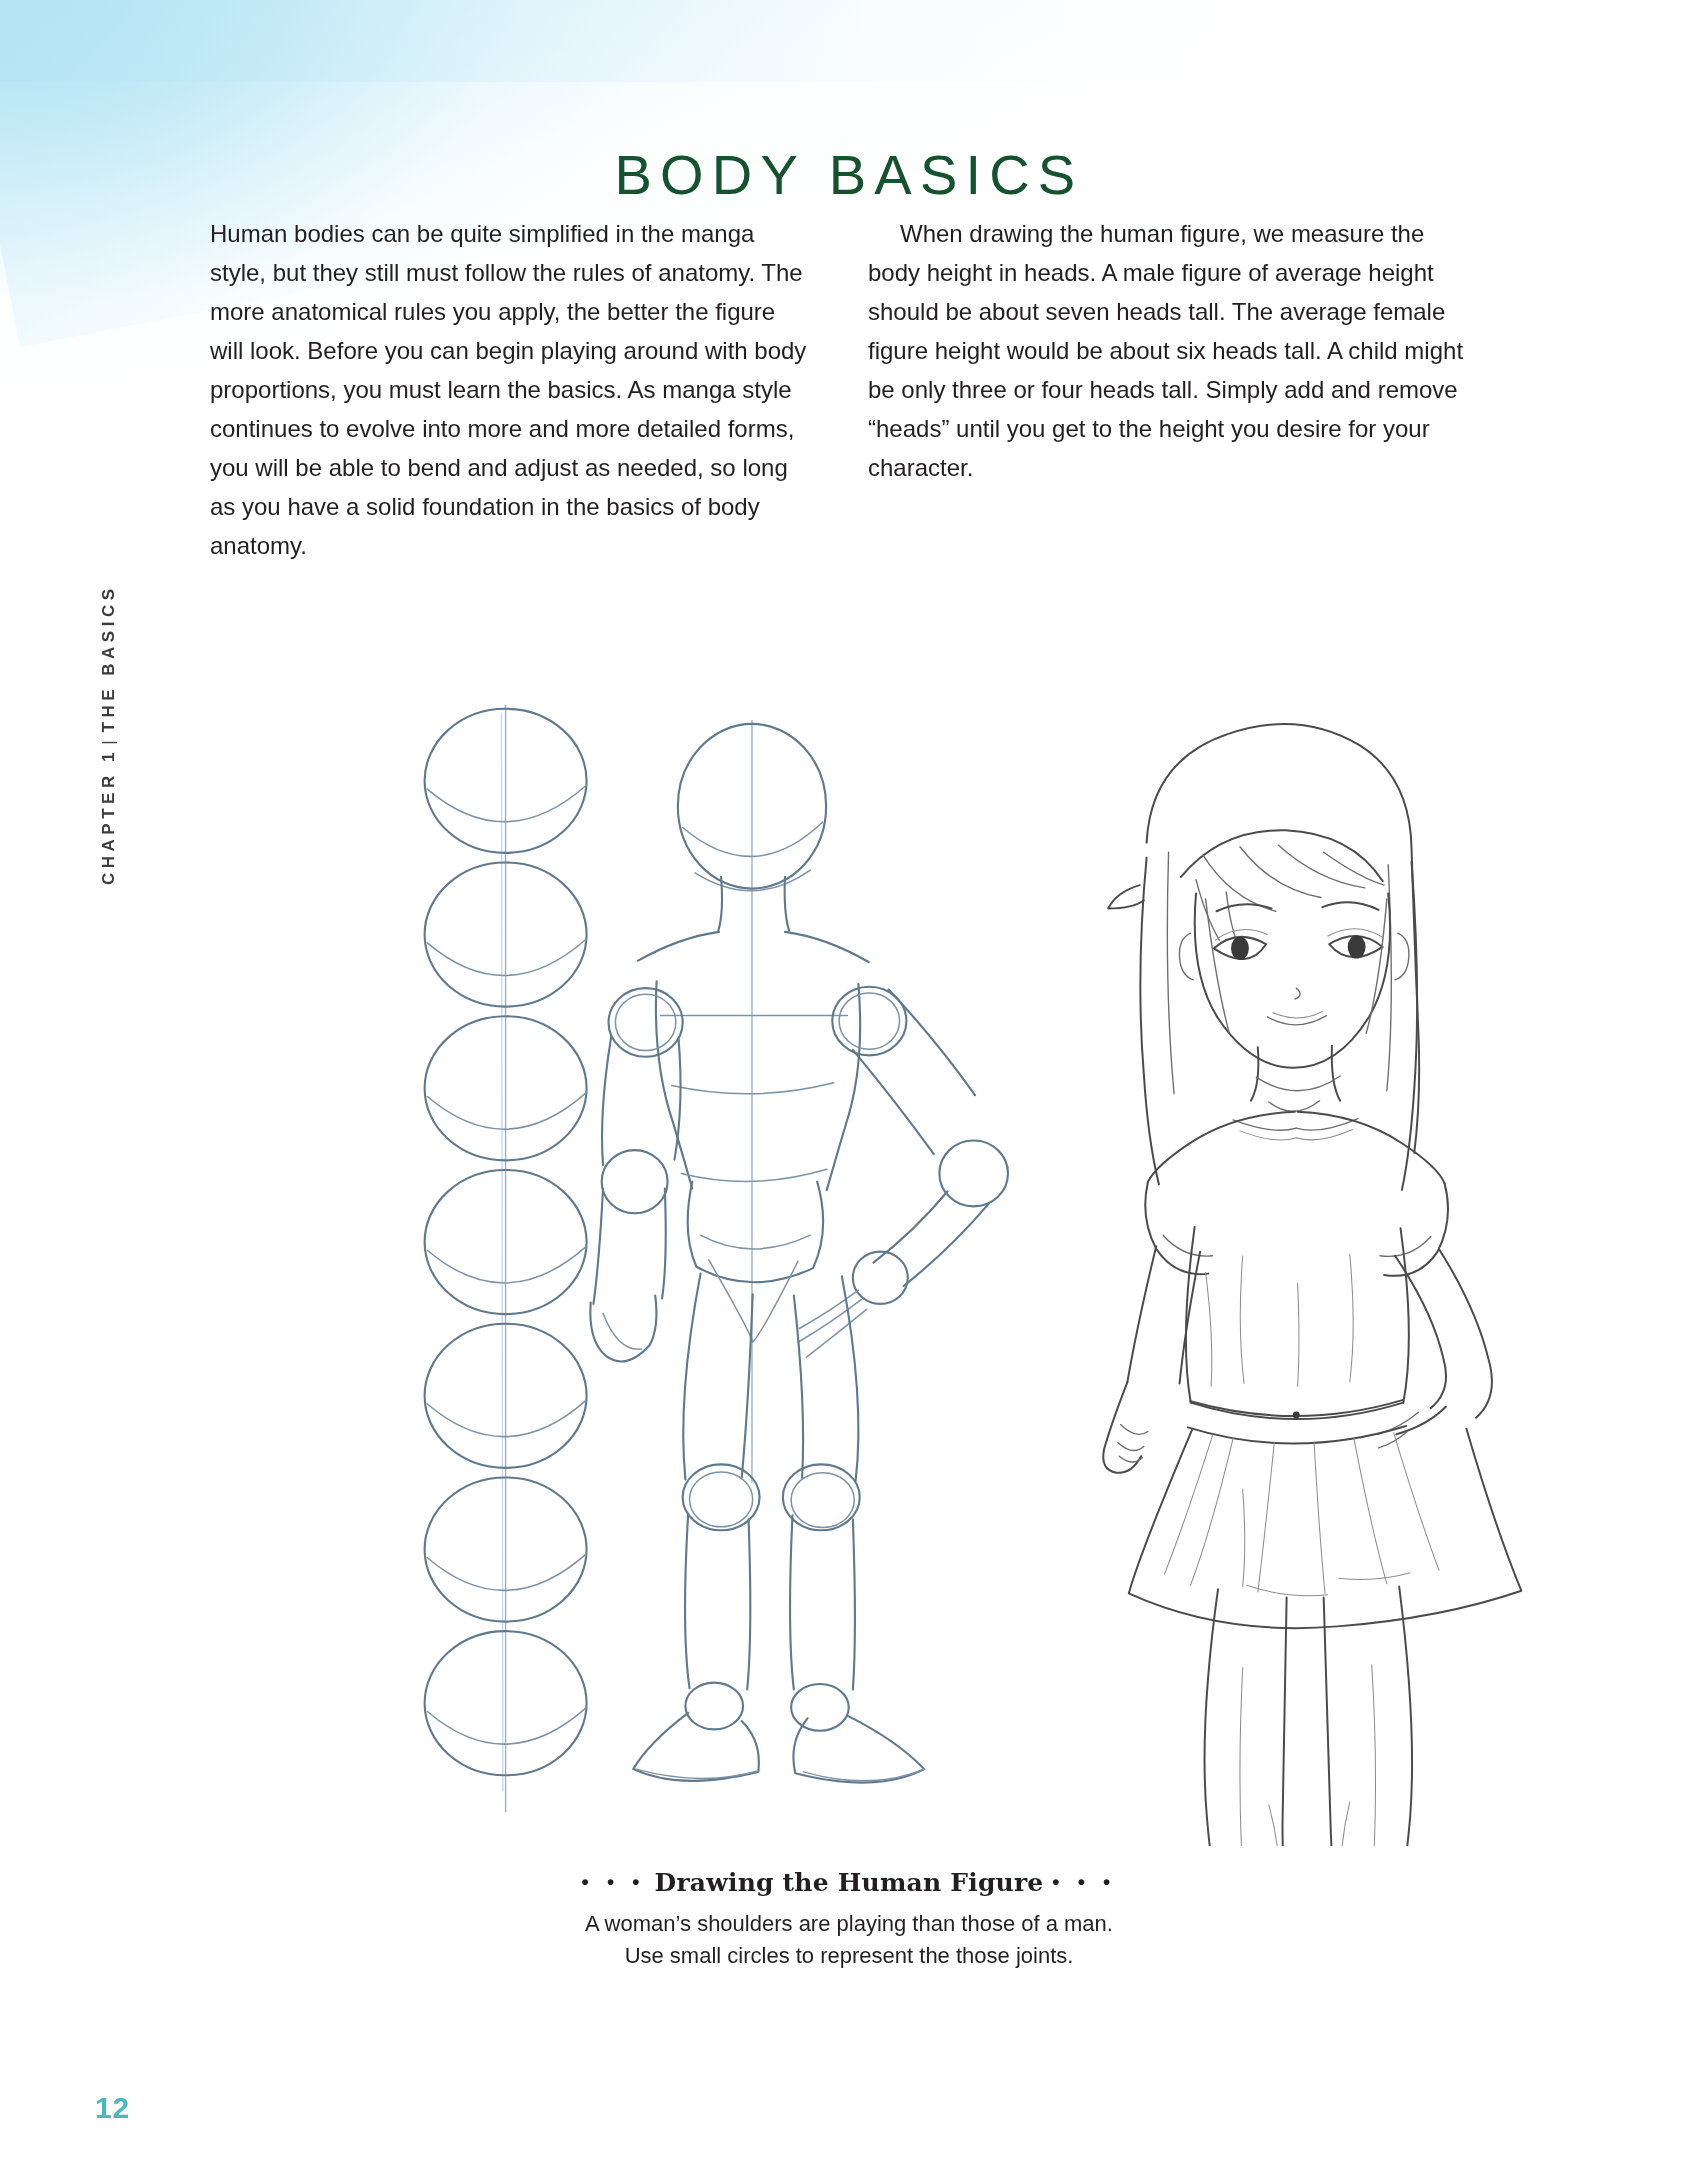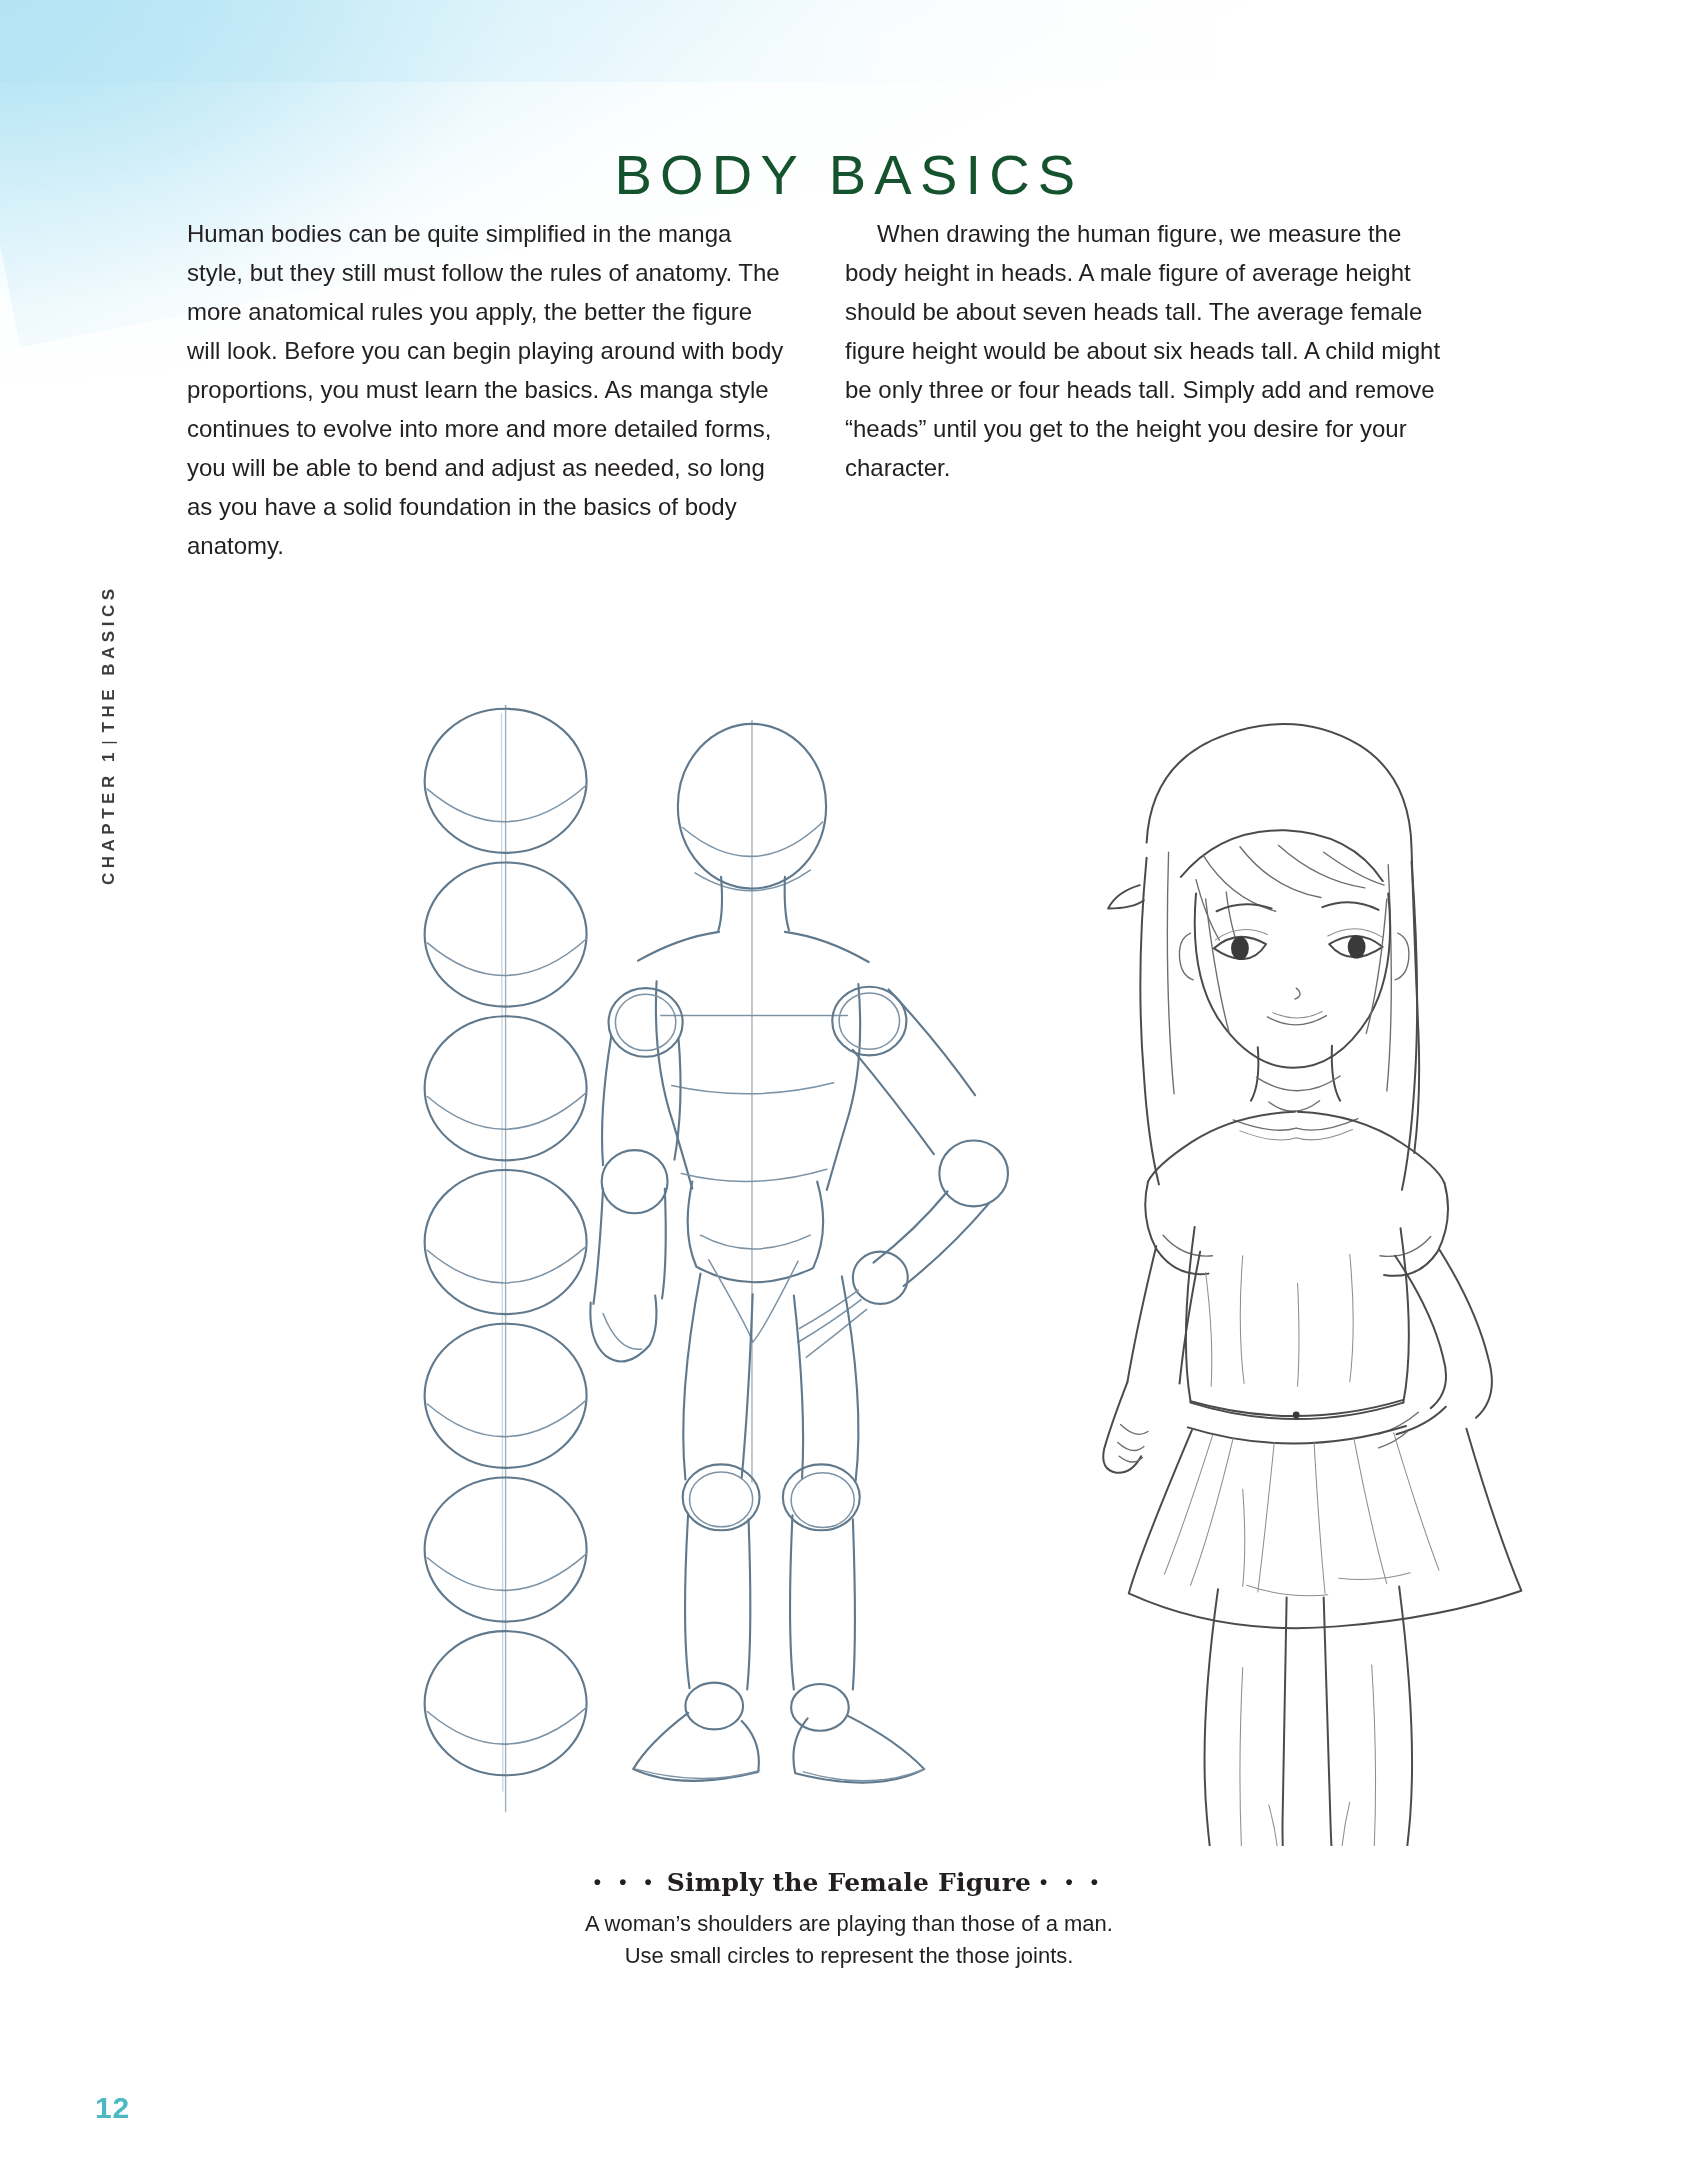--- a/index.html
+++ b/index.html
@@ -37,21 +37,21 @@
     text-align:center;
     font-size:56px;
     font-weight:300;
     letter-spacing:8.2px;
     color:#14532d;
     font-family:"Liberation Sans", sans-serif;
   }
 
   
   #columns{
-    position:absolute;left:187px;top:214px;width:1297px;
+    position:absolute;left:210px;top:214px;width:1297px;
     display:flex;gap:54px;
   }
   .col{width:604px;}
   .col p{
     margin:0;
     font-size:24px;
     line-height:39px;
     color:#231f20;
     font-weight:400;
   }
@@ -398,21 +398,21 @@
       <path class="ln2" d="M1774 1792 q22 -20 40 -6 q14 14 -8 26 q-20 8 -38 -6"></path>
       <path class="ln2" d="M1762 1776 q6 14 8 22"></path>
     </g>
   </g>
 </svg>
 </div>
 
 <div id="caption">
   <div id="caption-heading">
     <span class="dots">• • •</span>
-    <span>Simply the Female Figure</span>
+    <span>Drawing the Human Figure</span>
     <span class="dots">• • •</span>
   </div>
   <div class="caption-line">A woman’s shoulders are playing than those of a man.</div>
   <div class="caption-line">Use small circles to represent the those joints.</div>
 </div>
 
 <div id="chapter-label">
   <span>CHAPTER 1</span><span class="bar">|</span><span>THE BASICS</span>
 </div>
 

